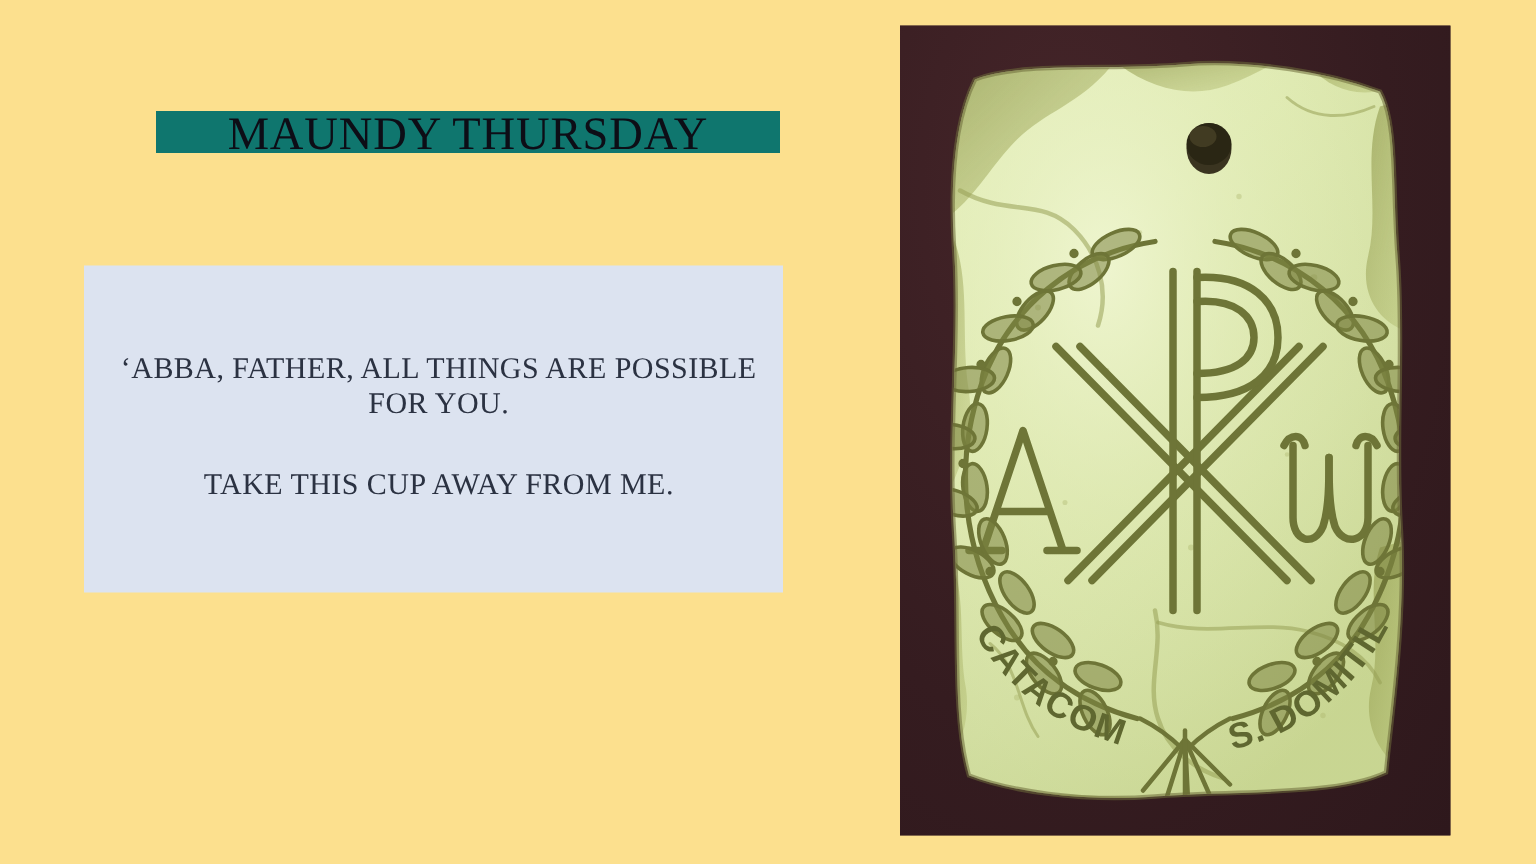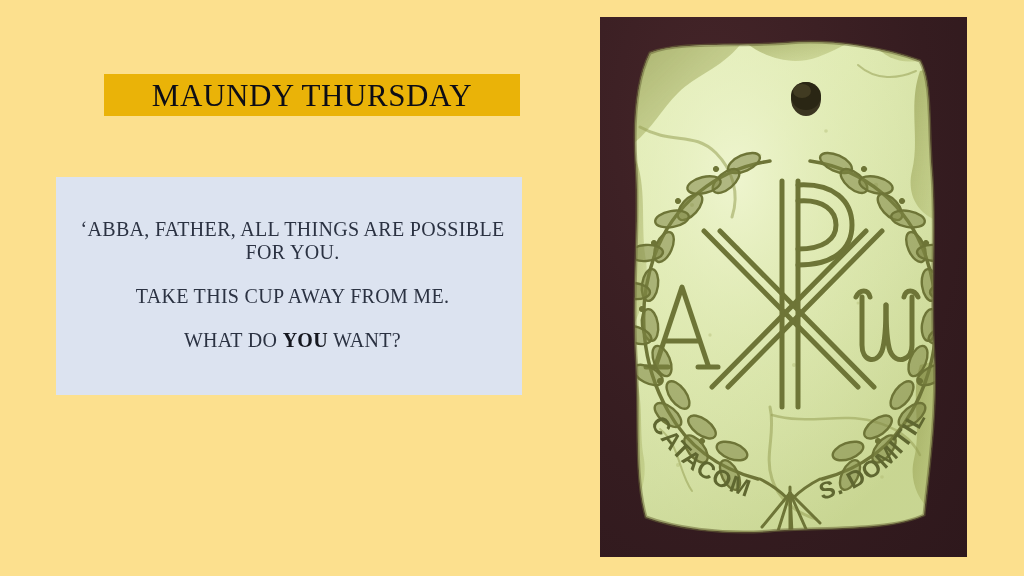--- a/index.html
+++ b/index.html
@@ -19,22 +19,22 @@
     height: 576px;
     background: #FCE08E;
   }
 
   
   .title-box {
     position: absolute;
     left: 104px;
     top: 74px;
     width: 416px;
-    height: 42px;
-    background: #eab308;
+    height: 28px;
+    background: #0f766e;
     display: flex;
     align-items: center;
     justify-content: center;
   }
   .title-text {
     font-family: "Liberation Serif", serif;
     font-size: 31px;
     letter-spacing: 0.6px;
     color: #0D0D16;
     font-variant: small-caps;
@@ -62,21 +62,21 @@
     font-family: "Liberation Serif", serif;
     color: #2B3242;
     font-size: 20px;
     letter-spacing: 0.3px;
     text-align: center;
     text-transform: uppercase;
     line-height: 1.16;
     margin: 0;
     width: 100%;
   }
-  .body-line + .body-line { margin-top: 21px; }
+  .body-line + .body-line { margin-top: 31px; }
   .body-line.l1 { margin-top: 0; }
   .emph { font-weight: bold; color: #15171F; }
 
   
   .photo {
     position: absolute;
     left: 600px;
     top: 17px;
     width: 367px;
     height: 540px;
@@ -103,21 +103,20 @@
 
 <div class="slide">
 
   <div class="title-box">
     <div class="title-text">Maundy Thursday</div>
   </div>
 
   <div class="body-box">
     <p class="body-line l1">‘Abba, Father, all things are possible for you.</p>
     <p class="body-line">Take this cup away from me.</p>
-    <p class="body-line"><span>What do </span><span class="emph">you</span><span> want?</span></p>
   </div>
 
   <div class="photo">
     <div class="photo-inner"></div>
 
     <div class="plaque-wrap">
       <svg class="plaque-svg" viewBox="0 0 330 508" preserveAspectRatio="none">
         <defs>
           <linearGradient id="clayGrad" x1="0" y1="0" x2="0.6" y2="1">
             <stop offset="0%" stop-color="#E6F0BE"></stop>

